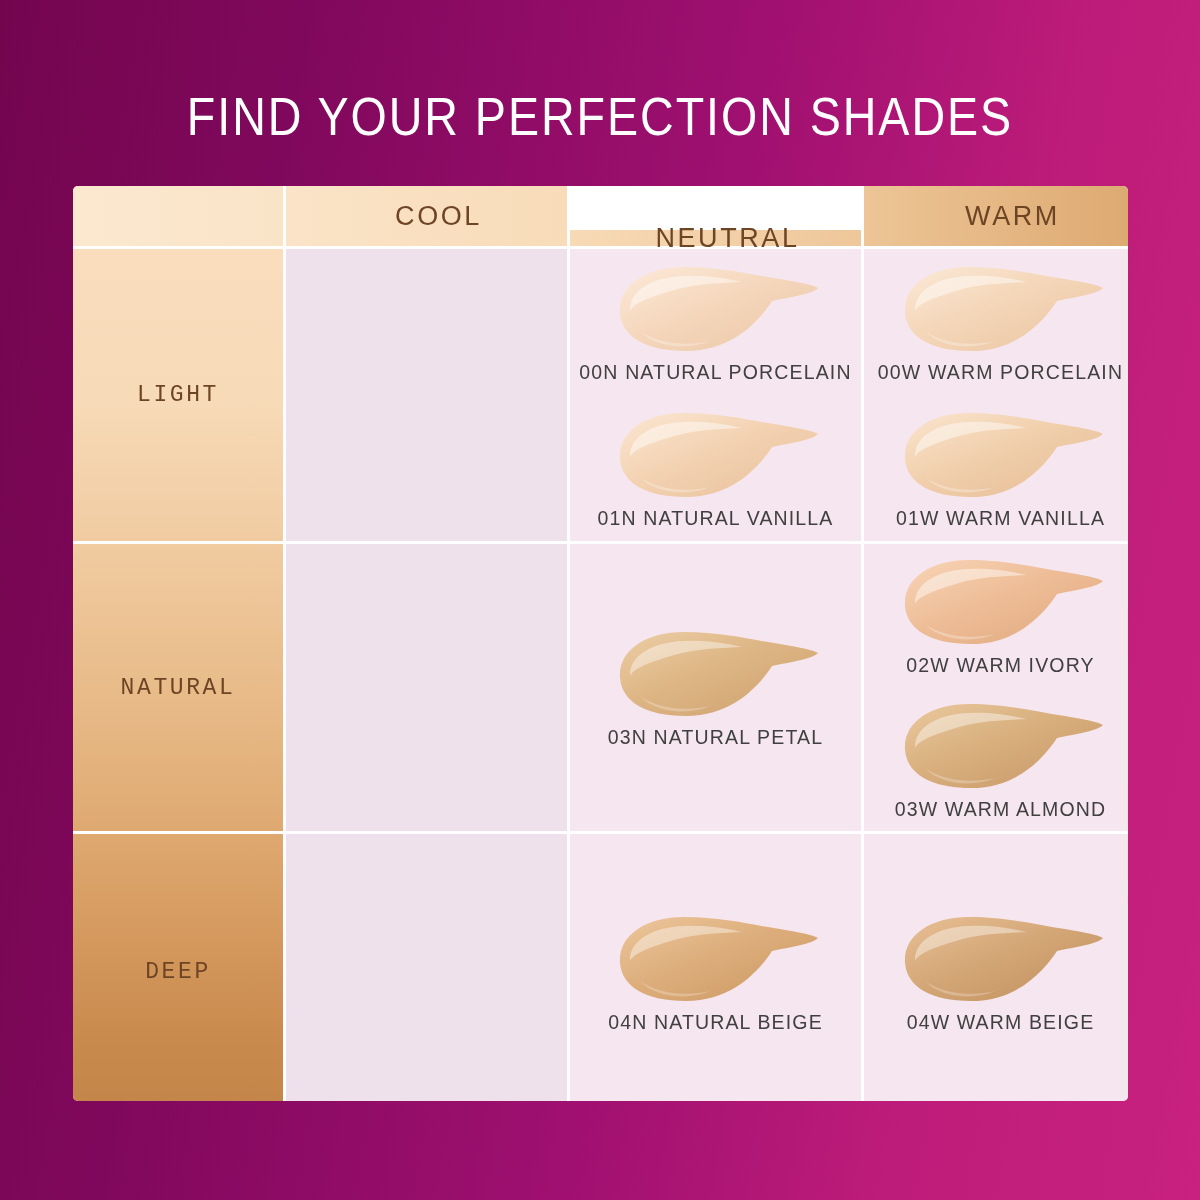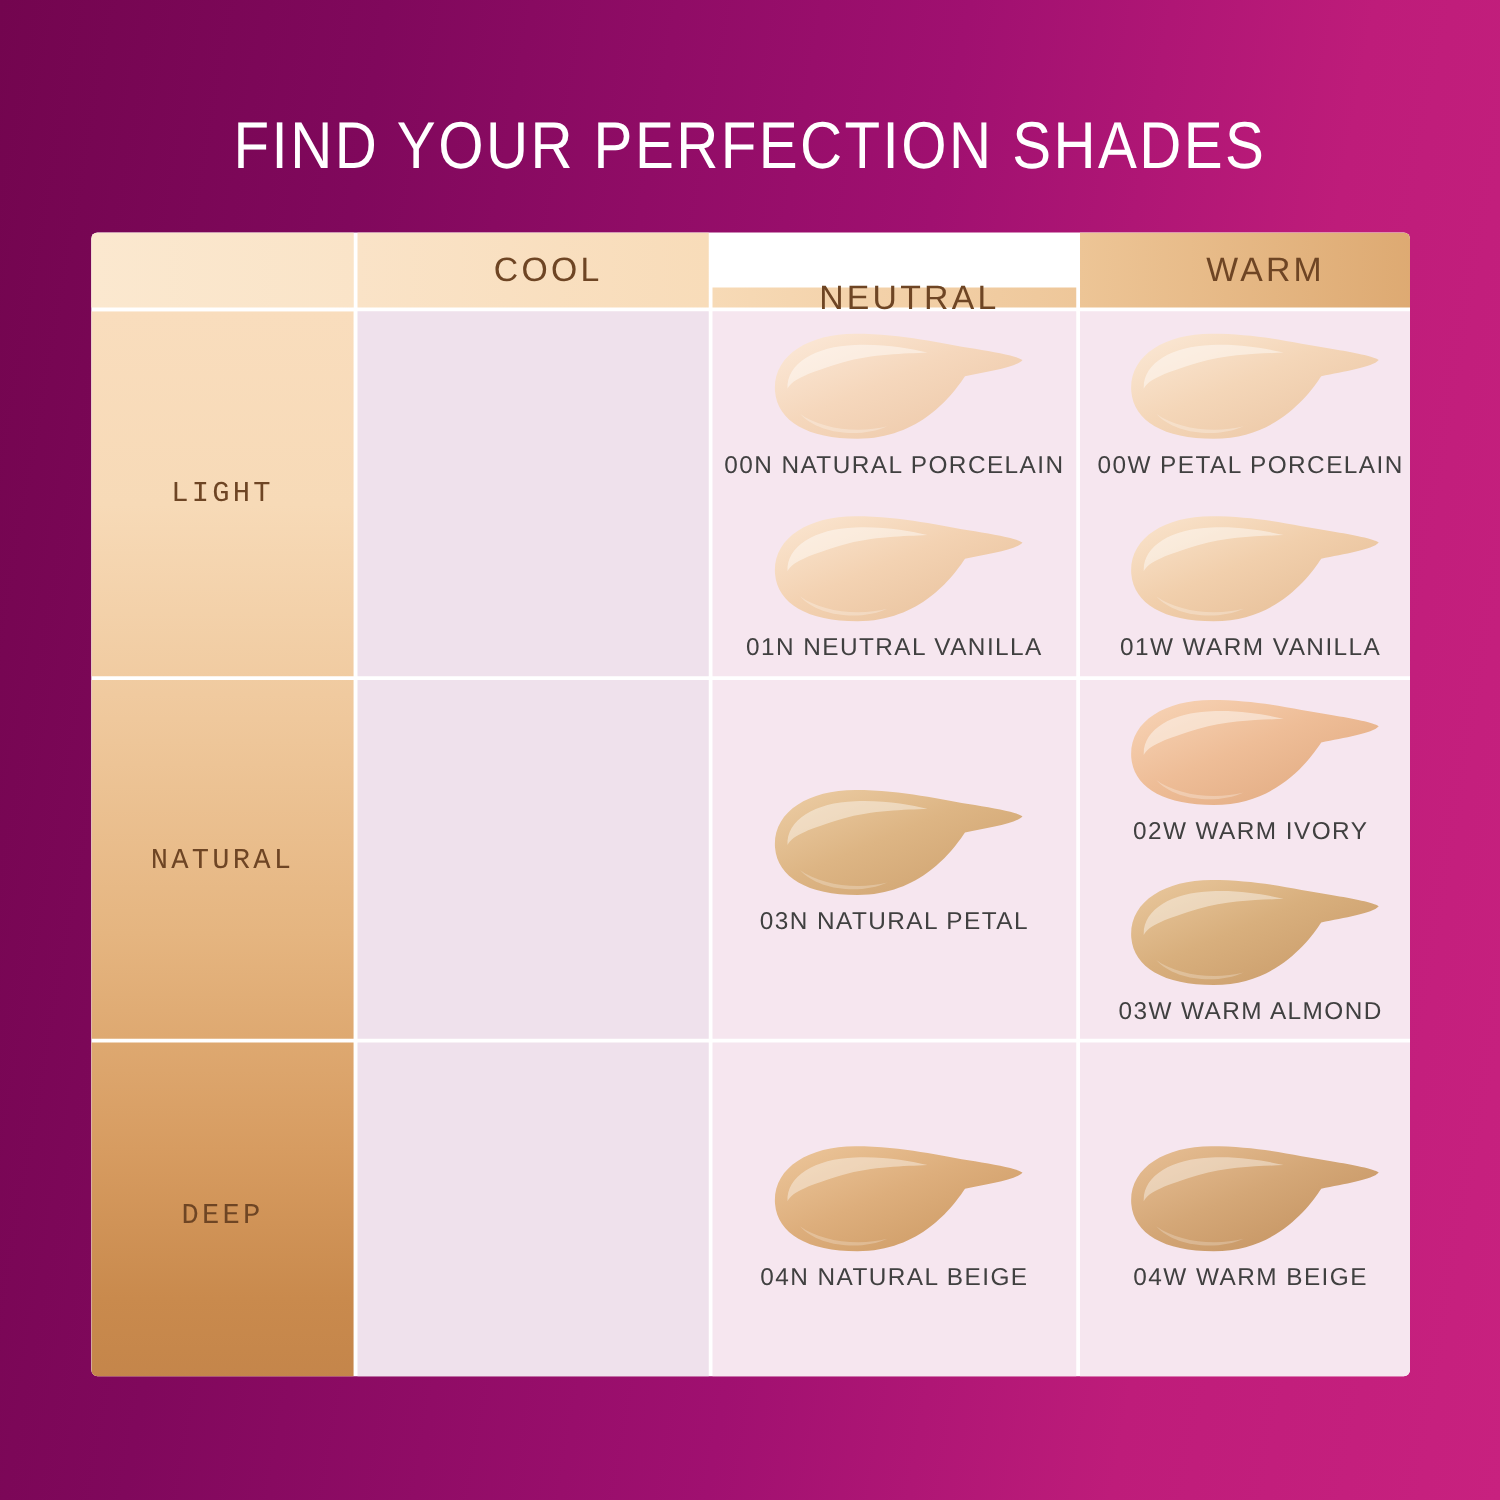--- a/index.html
+++ b/index.html
@@ -119,40 +119,40 @@
             <linearGradient id="g01N" x1="0" y1="0" x2="1" y2="1">
               <stop offset="0" stop-color="#FBE7D3"></stop>
                 <stop offset="0.45" stop-color="#F3D2B2"></stop>
                 <stop offset="1" stop-color="#E6BE98"></stop>
             </linearGradient>
           </defs>
           <path d="M8,52 C6,24 34,6 72,6 C112,6 140,14 168,18 C186,21 202,24 206,27 C201,33 178,36 160,40 C150,55 124,90 74,90 C34,90 10,76 8,52 Z" fill="url(#g01N)"></path>
           <path d="M18,50 C17,30 40,16 72,15 C96,14 116,18 130,21 C112,22 86,22 62,29 C36,37 22,42 18,50 Z" fill="#FFFFFF" opacity="0.45"></path>
           <path d="M28,70 C44,82 74,86 98,80 C76,90 42,86 28,70 Z" fill="#FFFFFF" opacity="0.28"></path>
         </svg>
-        <div class="shade-name">01N NEUTRAL VANILLA</div>
+        <div class="shade-name">01N NATURAL VANILLA</div>
       </div>
     </div>
   </div>
   <div class="cell">
     <div class="cell-inner">
       <div class="shade">
         <svg width="208" height="96" viewBox="0 0 208 96">
           <defs>
             <linearGradient id="g00W" x1="0" y1="0" x2="1" y2="1">
               <stop offset="0" stop-color="#FBE9D7"></stop>
                 <stop offset="0.45" stop-color="#F4D6B8"></stop>
                 <stop offset="1" stop-color="#E9C3A0"></stop>
             </linearGradient>
           </defs>
           <path d="M8,52 C6,24 34,6 72,6 C112,6 140,14 168,18 C186,21 202,24 206,27 C201,33 178,36 160,40 C150,55 124,90 74,90 C34,90 10,76 8,52 Z" fill="url(#g00W)"></path>
           <path d="M18,50 C17,30 40,16 72,15 C96,14 116,18 130,21 C112,22 86,22 62,29 C36,37 22,42 18,50 Z" fill="#FFFFFF" opacity="0.45"></path>
           <path d="M28,70 C44,82 74,86 98,80 C76,90 42,86 28,70 Z" fill="#FFFFFF" opacity="0.28"></path>
         </svg>
-        <div class="shade-name">00W PETAL PORCELAIN</div>
+        <div class="shade-name">00W WARM PORCELAIN</div>
       </div>
       <div class="shade">
         <svg width="208" height="96" viewBox="0 0 208 96">
           <defs>
             <linearGradient id="g01W" x1="0" y1="0" x2="1" y2="1">
               <stop offset="0" stop-color="#FAE5CF"></stop>
                 <stop offset="0.45" stop-color="#F1CFAC"></stop>
                 <stop offset="1" stop-color="#E3BA92"></stop>
             </linearGradient>
           </defs>

